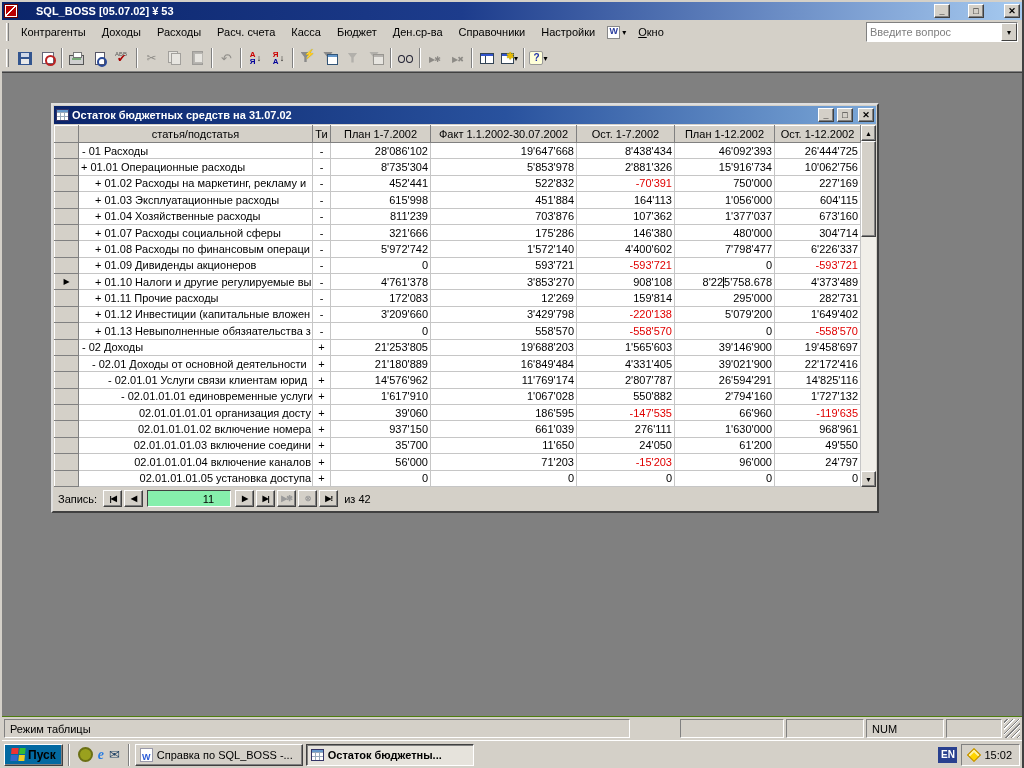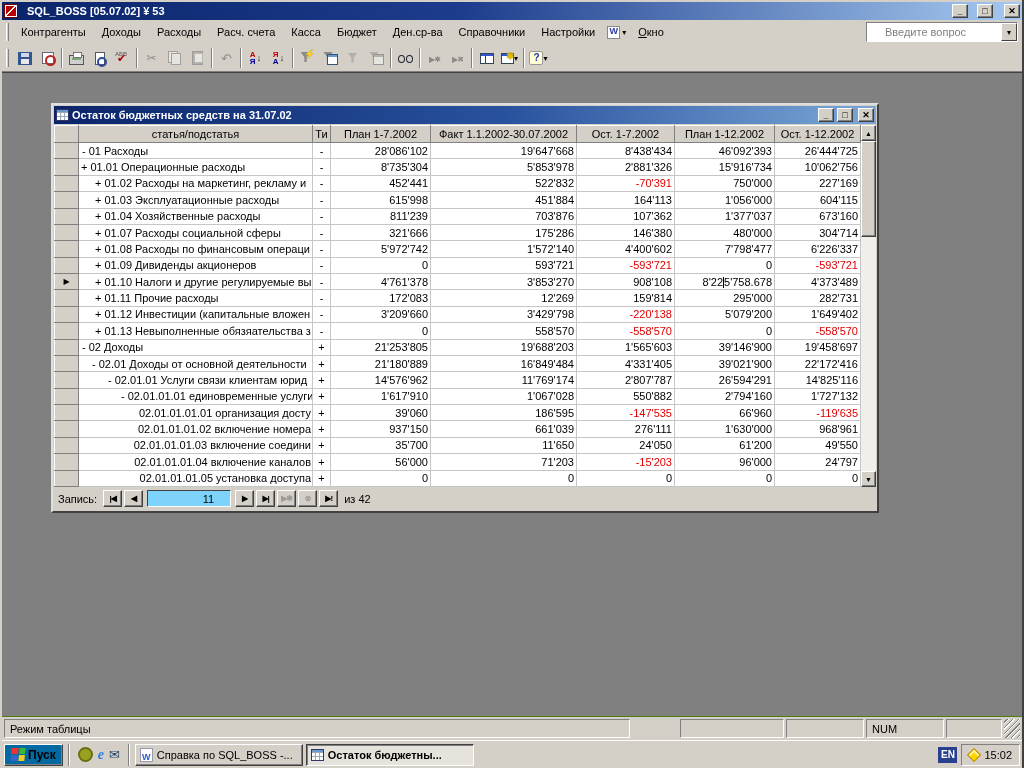--- a/index.html
+++ b/index.html
@@ -1,37 +1,37 @@
 <!DOCTYPE html>
 <html><head>
 <meta charset="utf-8">
 <style>
   *{box-sizing:border-box;margin:0;padding:0;cursor:default;user-select:none}
   html,body{width:1024px;height:768px;overflow:hidden}
   body{font-family:"Liberation Sans",sans-serif;font-size:11px;background:#d4d0c8;color:#000}
   .screen{width:1024px;height:768px;display:flex;flex-direction:column;border-left:2px solid #d4d0c8;border-right:2px solid #404040}
 
   
-  .titlebar{height:18px;margin-top:2px;background:linear-gradient(90deg,#0a246a 0%,#1d3c8c 45%,#a6caf0 100%);display:flex;align-items:center;gap:9px;padding:0 2px;color:#fff;font-weight:bold}
+  .titlebar{height:18px;margin-top:2px;background:linear-gradient(90deg,#0a246a 0%,#1d3c8c 45%,#a6caf0 100%);display:flex;align-items:center;gap:18px;padding:0 2px;color:#fff;font-weight:bold}
   .app-icon{width:14px;height:14px;background:#fff;border:1px solid #6d0000;position:relative;flex:0 0 auto}
   .app-icon::after{content:"";position:absolute;left:1px;top:1px;right:1px;bottom:1px;background:linear-gradient(135deg,#b00 0 45%,#fff 45% 55%,#b00 55% 100%)}
   .t-title{flex:1;white-space:nowrap;overflow:hidden}
   .win-btn{width:16px;height:14px;background:#d4d0c8;border:1px solid;border-color:#fff #404040 #404040 #fff;box-shadow:inset -1px -1px 0 #808080;color:#000;font-size:9px;font-weight:bold;display:flex;align-items:center;justify-content:center;line-height:1}
   .win-btn.close{margin-left:2px}
 
   
   .menubar{height:25px;display:flex;align-items:center;background:#d4d0c8;padding:0 2px;border-bottom:1px solid #d4d0c8}
   .grip{width:3px;height:18px;border-left:1px solid #fff;border-right:1px solid #808080;margin:0 4px 0 2px}
   .menu-item{padding:3px 8px;white-space:nowrap}
   .menu-iconbtn{display:flex;align-items:center;gap:2px;padding:2px 4px}
   .i-word{width:13px;height:13px;background:#fff;border:1px solid #888;position:relative}
   .i-word::after{content:"W";position:absolute;left:0;right:0;top:-1px;text-align:center;font-size:9px;font-weight:bold;color:#2a3d9e}
   .dd-arrow{font-size:8px;color:#000}
   .qbox{margin-left:auto;margin-right:2px;width:152px;height:20px;background:#fff;border:1px solid;border-color:#808080 #fff #fff #808080;display:flex;align-items:center}
-  .qbox .qtext{flex:1;color:#7f7f7f;padding-left:18px;white-space:nowrap;overflow:hidden}
+  .qbox .qtext{flex:1;color:#7f7f7f;padding-left:3px;white-space:nowrap;overflow:hidden}
   .qbox .qdrop{width:16px;height:18px;background:#d4d0c8;border:1px solid;border-color:#fff #404040 #404040 #fff;font-size:8px;display:flex;align-items:center;justify-content:center}
 
   
   .toolbar{height:27px;display:flex;align-items:center;background:#d4d0c8;padding:1px 2px;border-bottom:1px solid #808080}
   .tbtn{width:23px;height:22px;display:flex;align-items:center;justify-content:center;position:relative;flex:0 0 auto}
   .tbtn.dis{opacity:.45;filter:grayscale(1)}
   .tsep{width:2px;height:20px;border-left:1px solid #808080;border-right:1px solid #fff;margin:0 2px;flex:0 0 auto}
   .ic{position:relative;display:inline-block}
   .i-save{width:14px;height:13px;background:#33558f}
   .i-save::before{content:"";position:absolute;left:3px;top:1px;width:8px;height:4px;background:#cfd8e8}
@@ -94,21 +94,21 @@
   td.neg{color:#e00000}
   td.ra{text-align:right;padding-right:1px}
   .caret{display:inline-block;width:1px;height:11px;background:#000;vertical-align:-2px}
   .vscroll{width:16px;height:362px;display:flex;flex-direction:column;background:#f1efe9}
   .sbtn{height:16px;background:#d4d0c8;border:1px solid;border-color:#fff #404040 #404040 #fff;box-shadow:inset -1px -1px 0 #808080;font-size:7px;display:flex;align-items:center;justify-content:center;flex:0 0 auto}
   .sthumb{height:96px;background:#d4d0c8;border:1px solid;border-color:#fff #404040 #404040 #fff;box-shadow:inset -1px -1px 0 #808080;flex:0 0 auto}
   .strack{flex:1}
   .recnav{height:23px;display:flex;align-items:center;gap:2px;padding:2px 4px;background:#d4d0c8}
   .nbtn{min-width:19px;height:17px;background:#d4d0c8;border:1px solid;border-color:#fff #404040 #404040 #fff;box-shadow:inset -1px -1px 0 #808080;font-size:8px;display:inline-flex;align-items:center;justify-content:center;letter-spacing:-1px;font-weight:bold}
   .nbtn.dis{color:#9a9a9a}
-  .recbox{width:84px;height:17px;background:#7dd3fc;border:1px solid;border-color:#404040 #fff #fff #404040;text-align:right;padding:2px 16px 0 0;margin:0 2px}
+  .recbox{width:84px;height:17px;background:#86efac;border:1px solid;border-color:#404040 #fff #fff #404040;text-align:right;padding:2px 16px 0 0;margin:0 2px}
   .navlabel{margin-right:4px}
   .navof{margin-left:4px}
 
   
   .statusbar{height:24px;background:#d4d0c8;display:flex;gap:2px;padding:2px;align-items:stretch;border-top:1px solid #4d7c0f}
   .panel{border:1px solid;border-color:#808080 #fff #fff #808080;padding:1px 5px;display:flex;align-items:center;white-space:nowrap;overflow:hidden}
   .panel.pflex{flex:1}
   .pspacer{width:46px}
   .sgrip{width:16px;background:repeating-linear-gradient(135deg,#d4d0c8 0 2px,#808080 2px 3px,#fff 3px 4px)}
 

